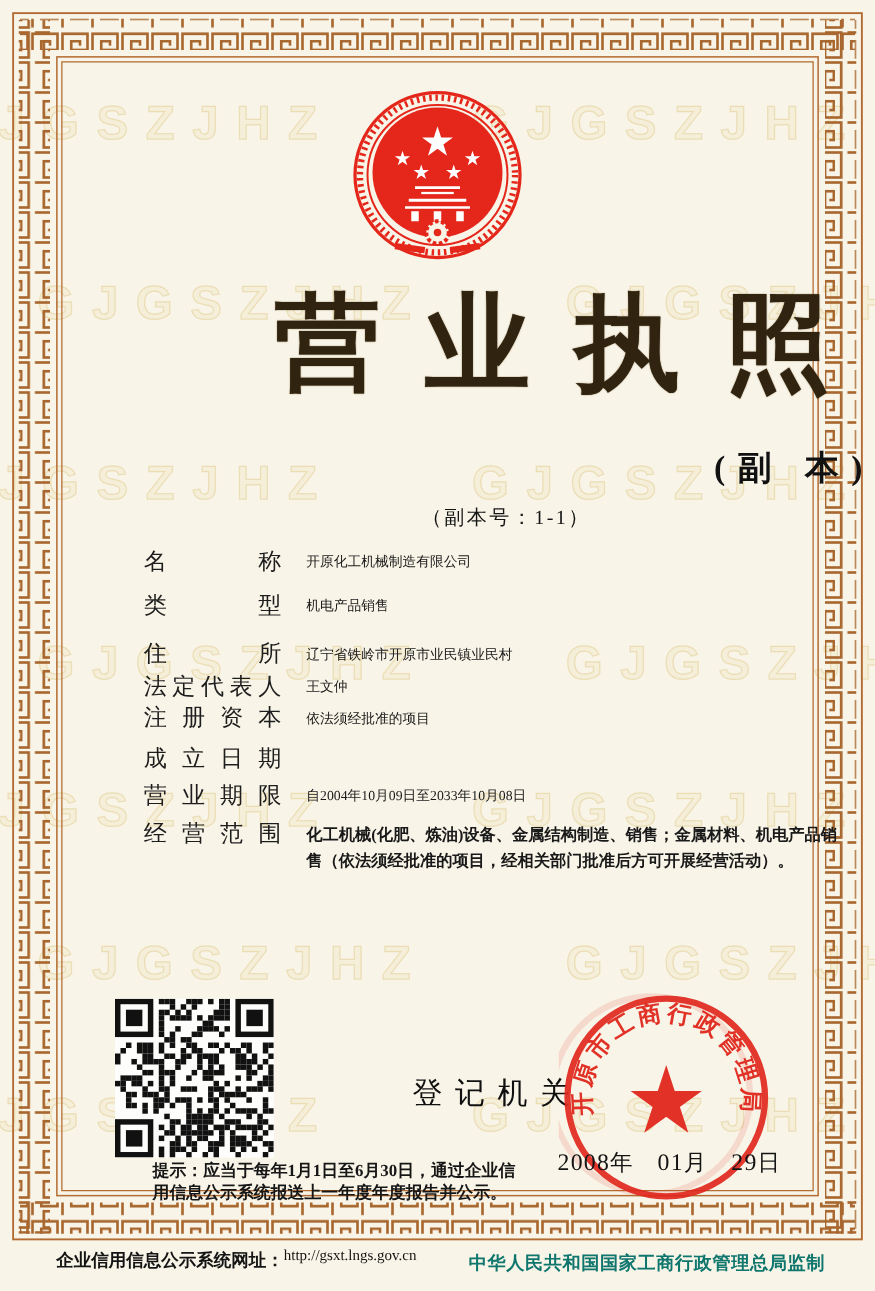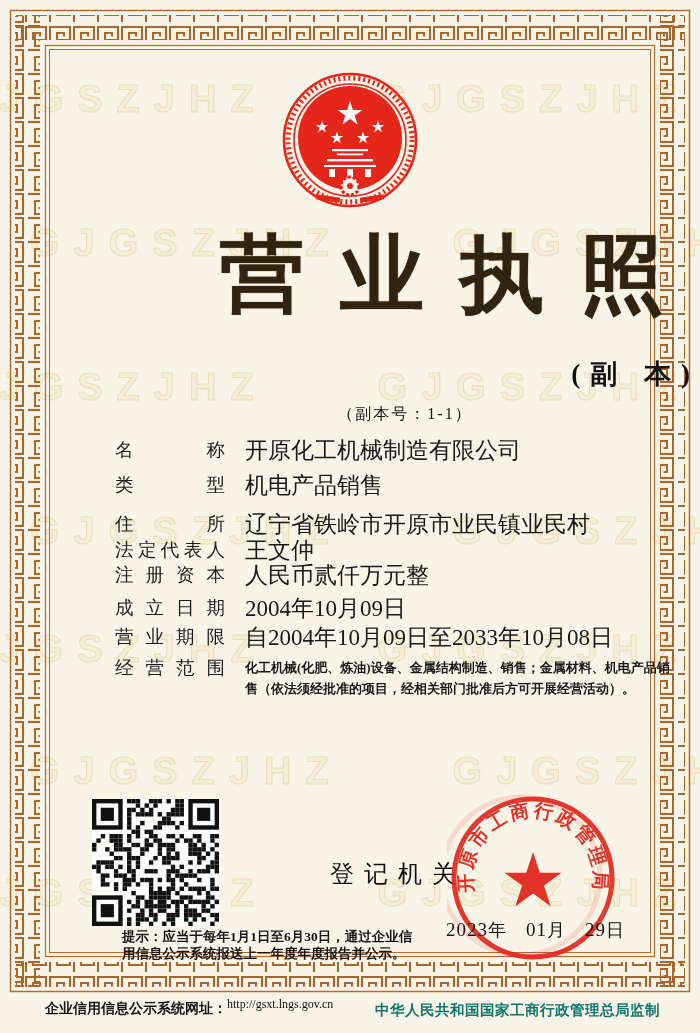--- a/index.html
+++ b/index.html
@@ -35,21 +35,21 @@
   .credit-line .lab{letter-spacing:4.5px;color:#161616;}
   .credit-line .code{font-family:"Liberation Mono","DejaVu Sans Mono",monospace;font-size:17px;letter-spacing:0.5px;color:#111;}
   .copy-no{left:0;top:404px;width:100%;text-align:center;text-indent:110px;font-size:16px;letter-spacing:2px;color:#141414;}
   
   .fields{left:115px;top:438px;width:562px;}
   .frow{display:flex;align-items:flex-start;line-height:25px;}
   .frow .lbl{
     flex:0 0 110px;display:flex;justify-content:space-between;
     font-size:18.5px;color:#1d1d1d;
   }
-  .frow .val{margin-left:20px;font-size:23px;color:#191919;white-space:nowrap;}
+  .frow .val{margin-left:20px;font-size:11px;color:#191919;white-space:nowrap;}
   .frow.small .val{font-size:13px;font-weight:700;line-height:21px;white-space:normal;width:432px;margin-top:1px;}
   
   .qr{left:92px;top:799px;width:127px;height:127px;background:#fdfdfb;}
   .notice{
     left:78px;top:928px;width:300px;
     font-size:13.5px;font-weight:700;line-height:17px;color:#161616;margin-left:44px;
   }
   .reg-label{
     left:330px;top:858px;font-size:24px;letter-spacing:10px;color:#101010;
     font-family:"Liberation Sans","DejaVu Sans",sans-serif;font-weight:500;white-space:nowrap;
@@ -164,30 +164,29 @@
         </span>
         <span class="val">王文仲</span>
       </div>
       <div class="frow" style="margin-top: 0px;">
         <span class="lbl">
           <span>注</span>
           <span>册</span>
           <span>资</span>
           <span>本</span>
         </span>
-        <span class="val">人民币贰仟万元整</span>
+        <span class="val">依法须经批准的项目</span>
       </div>
       <div class="frow" style="margin-top: 8px;">
         <span class="lbl">
           <span>成</span>
           <span>立</span>
           <span>日</span>
           <span>期</span>
         </span>
-        <span class="val">2004年10月09日</span>
       </div>
       <div class="frow" style="margin-top: 4px;">
         <span class="lbl">
           <span>营</span>
           <span>业</span>
           <span>期</span>
           <span>限</span>
         </span>
         <span class="val">自2004年10月09日至2033年10月08日</span>
       </div>
@@ -538,21 +537,21 @@
     <path d="M0,-1 L0.588,0.809 L-0.951,-0.309 L0.951,-0.309 L-0.588,0.809 Z" transform="translate(86,90) scale(30)" fill="#e0271d" opacity="0.95"></path>
     <defs>
       <path id="sealArc" d="M 34.3 118.3 A 61 61 0 1 1 137.7 118.3" fill="none"></path>
     </defs>
     <text font-family="Liberation Sans, DejaVu Sans, sans-serif" font-size="19" font-weight="700" fill="#e0271d" letter-spacing="3" opacity="0.95">
       <textPath href="#sealArc" startOffset="50%" text-anchor="middle">开原市工商行政管理局</textPath>
     </text>
   </svg>
 
   <div class="abs date-line">
-    <span class="num">2023</span><span>年</span><span class="gap"></span><span class="num">01</span><span>月</span><span class="gap"></span><span class="num">29</span><span>日</span>
+    <span class="num">2008</span><span>年</span><span class="gap"></span><span class="num">01</span><span>月</span><span class="gap"></span><span class="num">29</span><span>日</span>
   </div>
 
   <div class="abs footer-left">
     <span>企业信用信息公示系统网址：</span><span class="url">http://gsxt.lngs.gov.cn</span>
   </div>
   <div class="abs footer-right">中华人民共和国国家工商行政管理总局监制</div>
 
 </div>
 
 </body></html>

